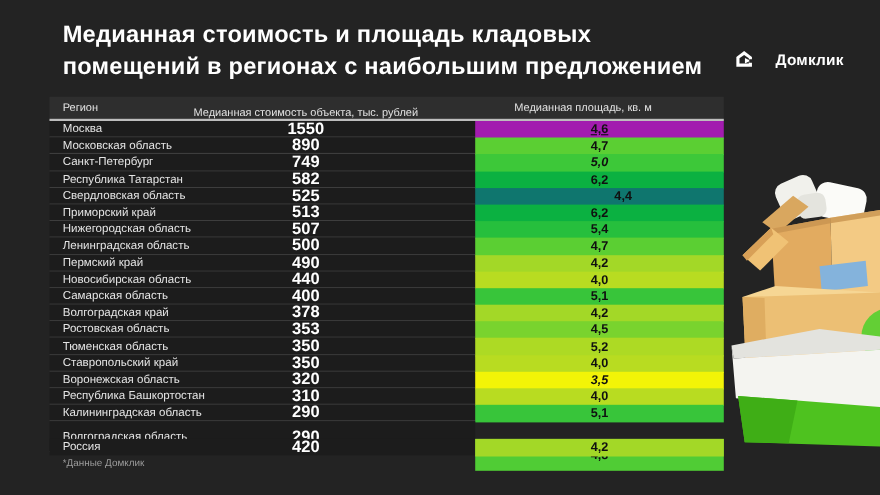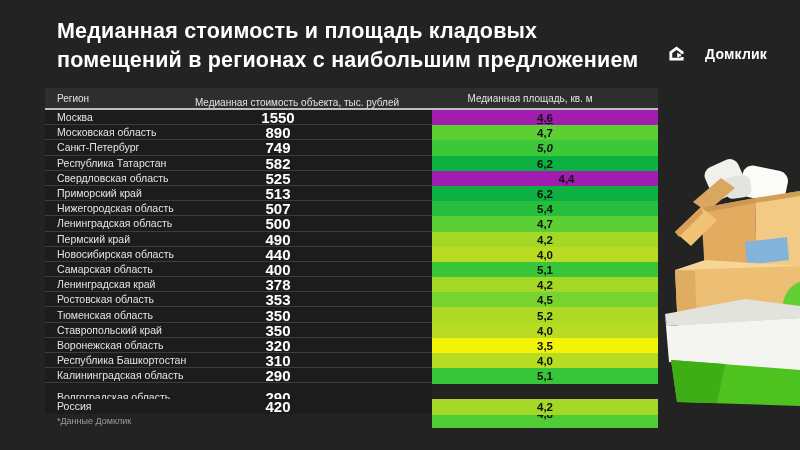--- a/index.html
+++ b/index.html
@@ -14,21 +14,21 @@
   }
   .logo{position:absolute;right:33px;top:29px;display:flex;align-items:flex-end;gap:20px;margin-top:16px;}
   .logo-text{color:#ffffff;font-size:14px;font-weight:bold;letter-spacing:.2px;}
   .table{position:absolute;left:45px;top:88px;width:613px;}
   .thead{
     position:relative;height:20px;background:#2e2e2e;
     border-bottom:2px solid #bdbdbd;
     color:#e2e2e2;font-size:10px;
   }
   .thead .h-region{position:absolute;left:12px;top:5px;}
-  .thead .h-cost{position:absolute;left:233px;top:9px;transform:translateX(-50%);white-space:nowrap;margin-left:19px;}
+  .thead .h-cost{position:absolute;left:233px;top:9px;transform:translateX(-50%);white-space:nowrap;}
   .thead .h-area{position:absolute;left:485px;top:5px;transform:translateX(-50%);white-space:nowrap;}
   .tbody{position:relative;}
   .trow{position:relative;height:15.2px;display:grid;grid-template-columns:387px 226px;}
   .cell-dark{
     position:relative;background:#1c1c1c;border-bottom:1px solid #3d3d3d;
     box-sizing:border-box;
   }
   .trow:last-child .cell-dark{border-bottom:none;}
   .region{
     position:absolute;left:12px;top:50%;transform:translateY(-50%);
@@ -100,21 +100,21 @@
             <span class="region">Республика Татарстан</span>
             <span class="cost">582</span>
           </div>
           <div class="cell-area" style="background: rgb(11, 177, 65);">6,2</div>
         </div>
         <div class="trow">
           <div class="cell-dark">
             <span class="region">Свердловская область</span>
             <span class="cost">525</span>
           </div>
-          <div class="cell-area" style="background: #a21caf; padding-left: 43px;">4,4</div>
+          <div class="cell-area" style="background: #0f766e; padding-left: 43px;">4,4</div>
         </div>
         <div class="trow">
           <div class="cell-dark">
             <span class="region">Приморский край</span>
             <span class="cost">513</span>
           </div>
           <div class="cell-area" style="background: rgb(11, 177, 65);">6,2</div>
         </div>
         <div class="trow">
           <div class="cell-dark">
@@ -146,21 +146,21 @@
         </div>
         <div class="trow">
           <div class="cell-dark">
             <span class="region">Самарская область</span>
             <span class="cost">400</span>
           </div>
           <div class="cell-area" style="background: rgb(56, 197, 58);">5,1</div>
         </div>
         <div class="trow">
           <div class="cell-dark">
-            <span class="region">Ленинградская край</span>
+            <span class="region">Волгоградская край</span>
             <span class="cost">378</span>
           </div>
           <div class="cell-area" style="background: rgb(163, 216, 39);">4,2</div>
         </div>
         <div class="trow">
           <div class="cell-dark">
             <span class="region">Ростовская область</span>
             <span class="cost">353</span>
           </div>
           <div class="cell-area" style="background: rgb(121, 211, 46);">4,5</div>
@@ -177,21 +177,21 @@
             <span class="region">Ставропольский край</span>
             <span class="cost">350</span>
           </div>
           <div class="cell-area" style="background: rgb(184, 220, 33);">4,0</div>
         </div>
         <div class="trow">
           <div class="cell-dark">
             <span class="region">Воронежская область</span>
             <span class="cost">320</span>
           </div>
-          <div class="cell-area" style="background: rgb(242, 244, 7);">3,5</div>
+          <div class="cell-area" style="background: rgb(242, 244, 7); font-style: italic;">3,5</div>
         </div>
         <div class="trow">
           <div class="cell-dark">
             <span class="region">Республика Башкортостан</span>
             <span class="cost">310</span>
           </div>
           <div class="cell-area" style="background: rgb(184, 220, 33);">4,0</div>
         </div>
         <div class="trow">
           <div class="cell-dark">

